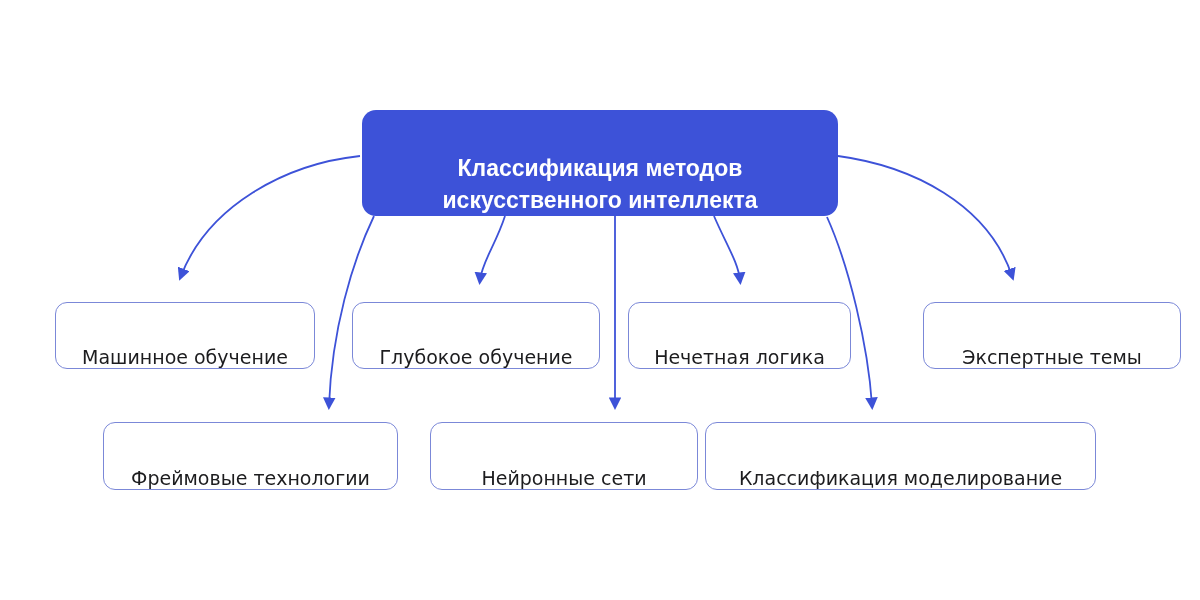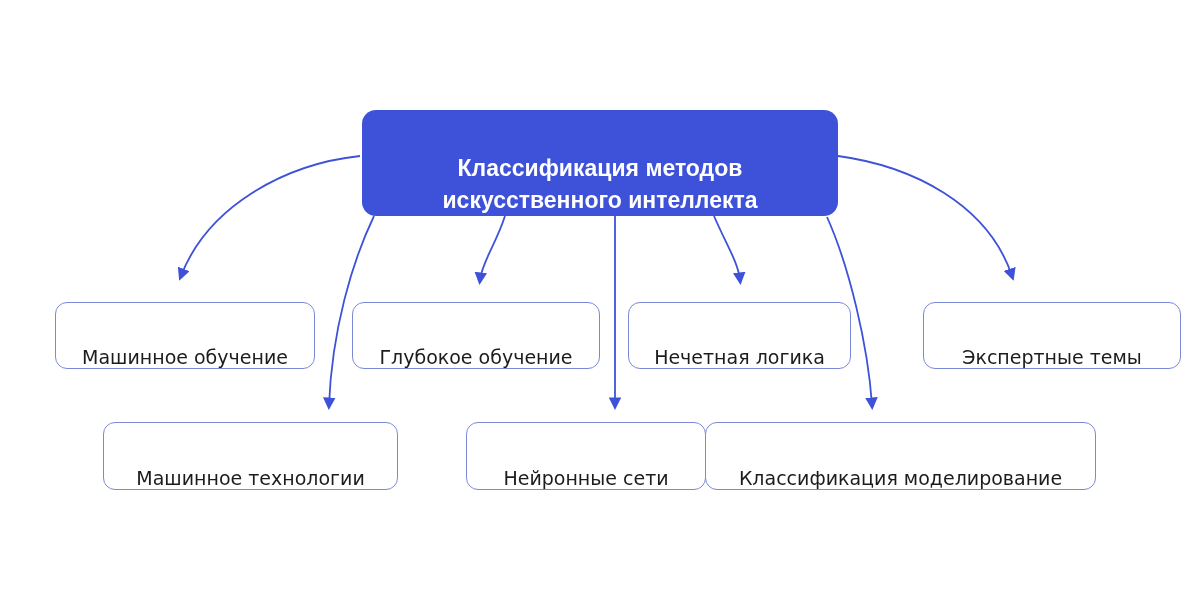--- a/index.html
+++ b/index.html
@@ -54,21 +54,21 @@
     font-family:"DejaVu Sans","Liberation Sans",sans-serif;
     font-size:19px;
     font-weight:500;
     white-space:nowrap;
   }
   .n-a{left:55px;  top:302px;width:260px;height:67px;}
   .n-b{left:352px; top:302px;width:248px;height:67px;}
   .n-c{left:628px; top:302px;width:223px;height:67px;}
   .n-d{left:885px; top:302px;width:258px;height:67px;margin-left:38px;}
   .n-e{left:103px; top:422px;width:295px;height:68px;}
-  .n-f{left:430px; top:422px;width:240px;height:68px;margin-left:36px;}
+  .n-f{left:430px; top:422px;width:268px;height:68px;}
   .n-g{left:705px; top:422px;width:391px;height:68px;}
 </style>
 </head>
 <body>
 
 <div class="canvas">
 
   <svg class="connectors" viewBox="0 0 1200 600" xmlns="http://www.w3.org/2000/svg" aria-hidden="true">
     <defs>
       <marker id="arr" viewBox="0 0 10 10" refX="6" refY="5" markerWidth="7" markerHeight="7" orient="auto-start-reverse">
@@ -94,21 +94,21 @@
   <div class="node node-leaf n-b">
     <span class="label">Глубокое обучение</span>
   </div>
   <div class="node node-leaf n-c">
     <span class="label">Нечетная логика</span>
   </div>
   <div class="node node-leaf n-d">
     <span class="label">Экспертные темы</span>
   </div>
   <div class="node node-leaf n-e">
-    <span class="label">Машинное технологии</span>
+    <span class="label">Фреймовые технологии</span>
   </div>
   <div class="node node-leaf n-f">
     <span class="label">Нейронные сети</span>
   </div>
   <div class="node node-leaf n-g">
     <span class="label">Классификация моделирование</span>
   </div>
 
 </div>
 

